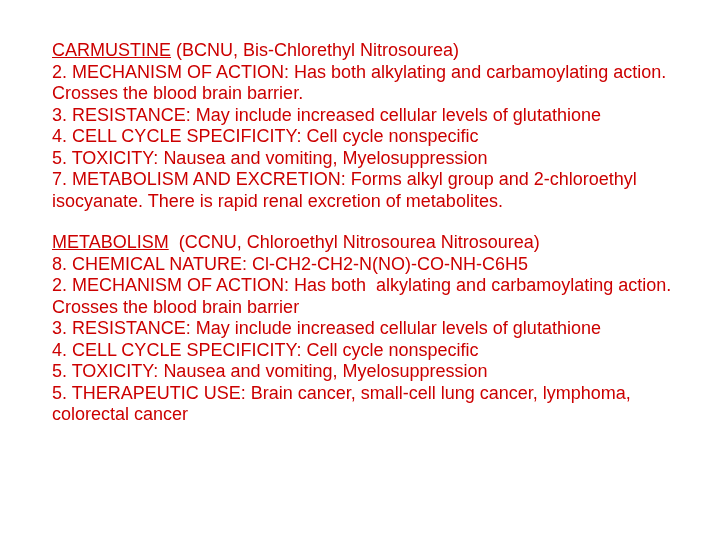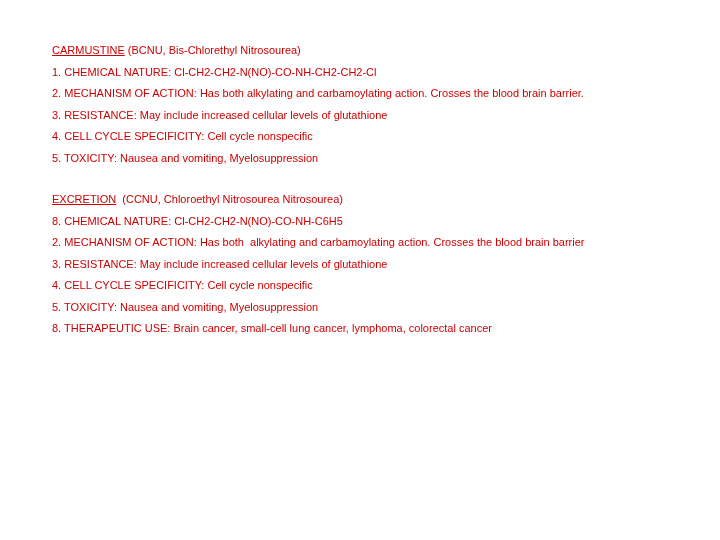--- a/index.html
+++ b/index.html
@@ -27,52 +27,52 @@
     top: 40px;
     width: 630px;
   }
   .block {
     margin: 0;
   }
   .block + .block {
     margin-top: 20px;
   }
   .line {
-    font-size: 11px;
+    font-size: 18px;
     line-height: 21.5px;
     color: #CC0000;
     white-space: pre-wrap;
     letter-spacing: 0px;
   }
   .drug-title {
     color: #CC0000;
   }
   .drug-name {
     text-decoration: underline;
   }
 </style>
 </head>
 <body>
 
 <div class="slide">
   <div class="content">
 
     <div class="block">
       <div class="line drug-title"><span class="drug-name">CARMUSTINE</span><span> (BCNU, Bis-Chlorethyl Nitrosourea)</span></div>
-      <div class="line">1. CHEMICAL NATURE: Cl-CH2-CH2-N(NO)-CO-NH-CH2-CH2-Cl</div>
       <div class="line">2. MECHANISM OF ACTION: Has both alkylating and carbamoylating action. Crosses the blood brain barrier.</div>
       <div class="line">3. RESISTANCE: May include increased cellular levels of glutathione</div>
       <div class="line">4. CELL CYCLE SPECIFICITY: Cell cycle nonspecific</div>
       <div class="line">5. TOXICITY: Nausea and vomiting, Myelosuppression</div>
+      <div class="line">7. METABOLISM AND EXCRETION: Forms alkyl group and 2-chloroethyl isocyanate. There is rapid renal excretion of metabolites.</div>
     </div>
 
     <div class="block">
-      <div class="line drug-title"><span class="drug-name">EXCRETION</span><span>  (CCNU, Chloroethyl Nitrosourea Nitrosourea)</span></div>
+      <div class="line drug-title"><span class="drug-name">METABOLISM</span><span>  (CCNU, Chloroethyl Nitrosourea Nitrosourea)</span></div>
       <div class="line">8. CHEMICAL NATURE: Cl-CH2-CH2-N(NO)-CO-NH-C6H5</div>
       <div class="line">2. MECHANISM OF ACTION: Has both  alkylating and carbamoylating action. Crosses the blood brain barrier</div>
       <div class="line">3. RESISTANCE: May include increased cellular levels of glutathione</div>
       <div class="line">4. CELL CYCLE SPECIFICITY: Cell cycle nonspecific</div>
       <div class="line">5. TOXICITY: Nausea and vomiting, Myelosuppression</div>
-      <div class="line">8. THERAPEUTIC USE: Brain cancer, small-cell lung cancer, lymphoma, colorectal cancer</div>
+      <div class="line">5. THERAPEUTIC USE: Brain cancer, small-cell lung cancer, lymphoma, colorectal cancer</div>
     </div>
 
   </div>
 </div>
 
 </body></html>

